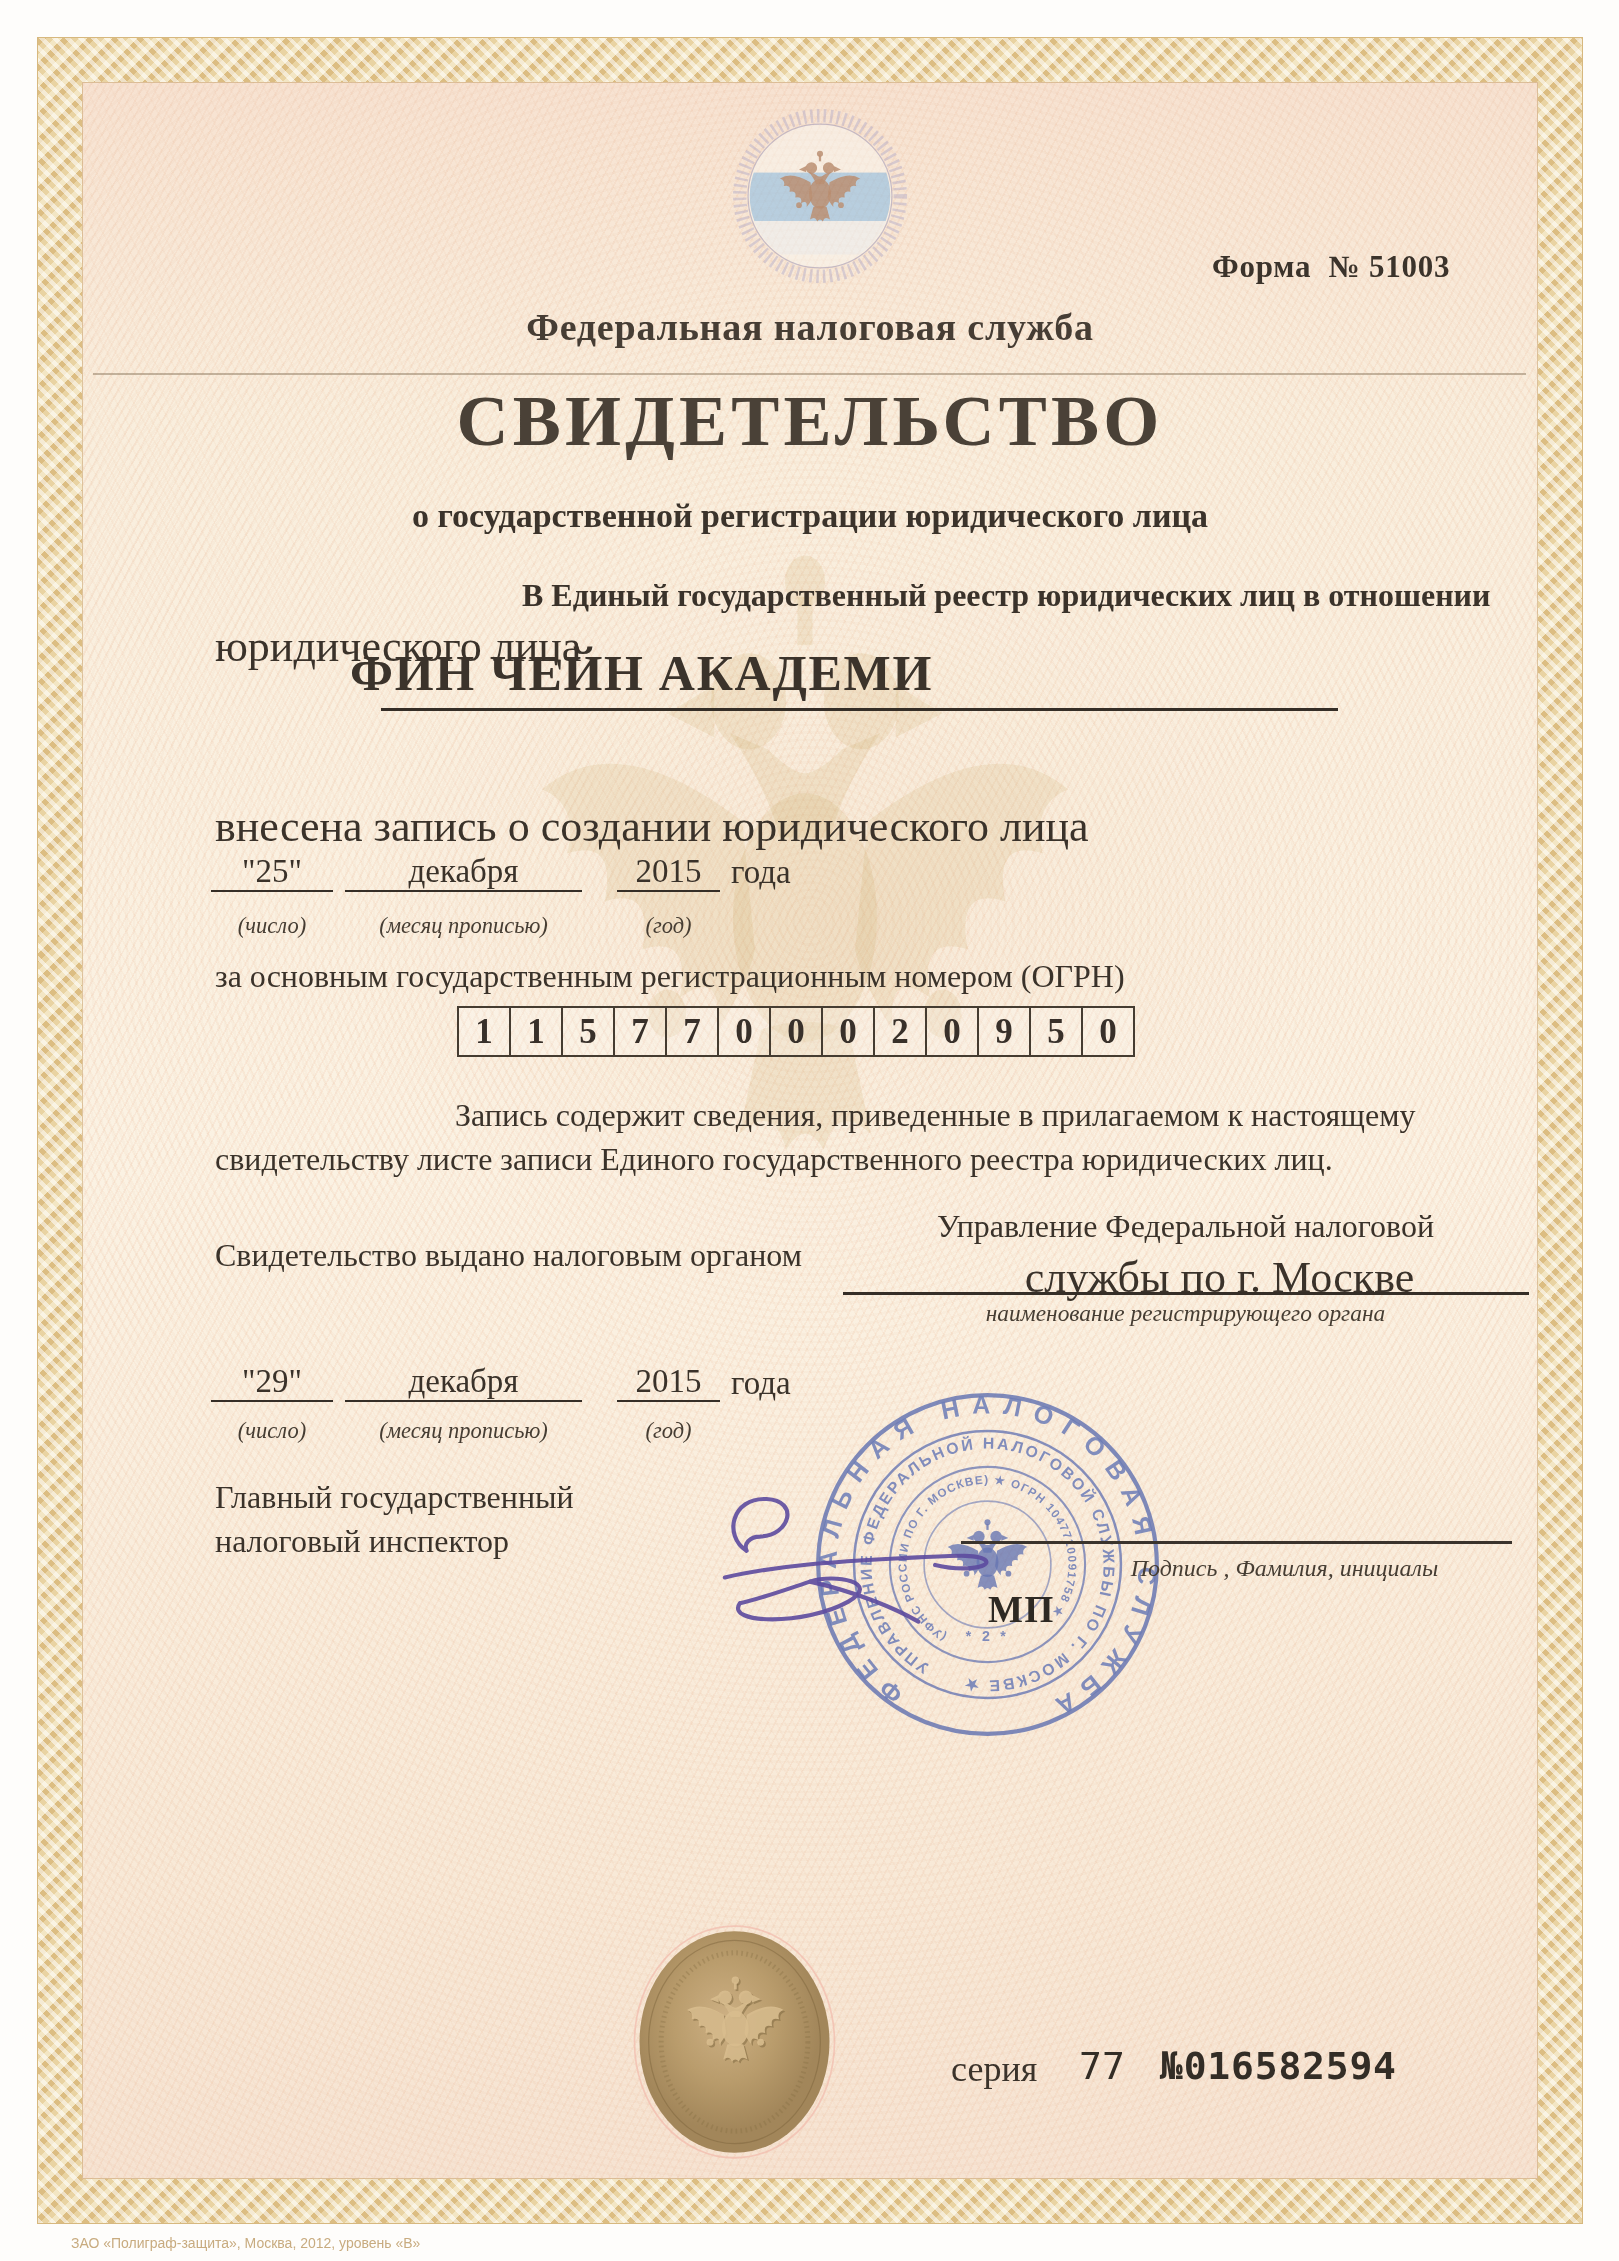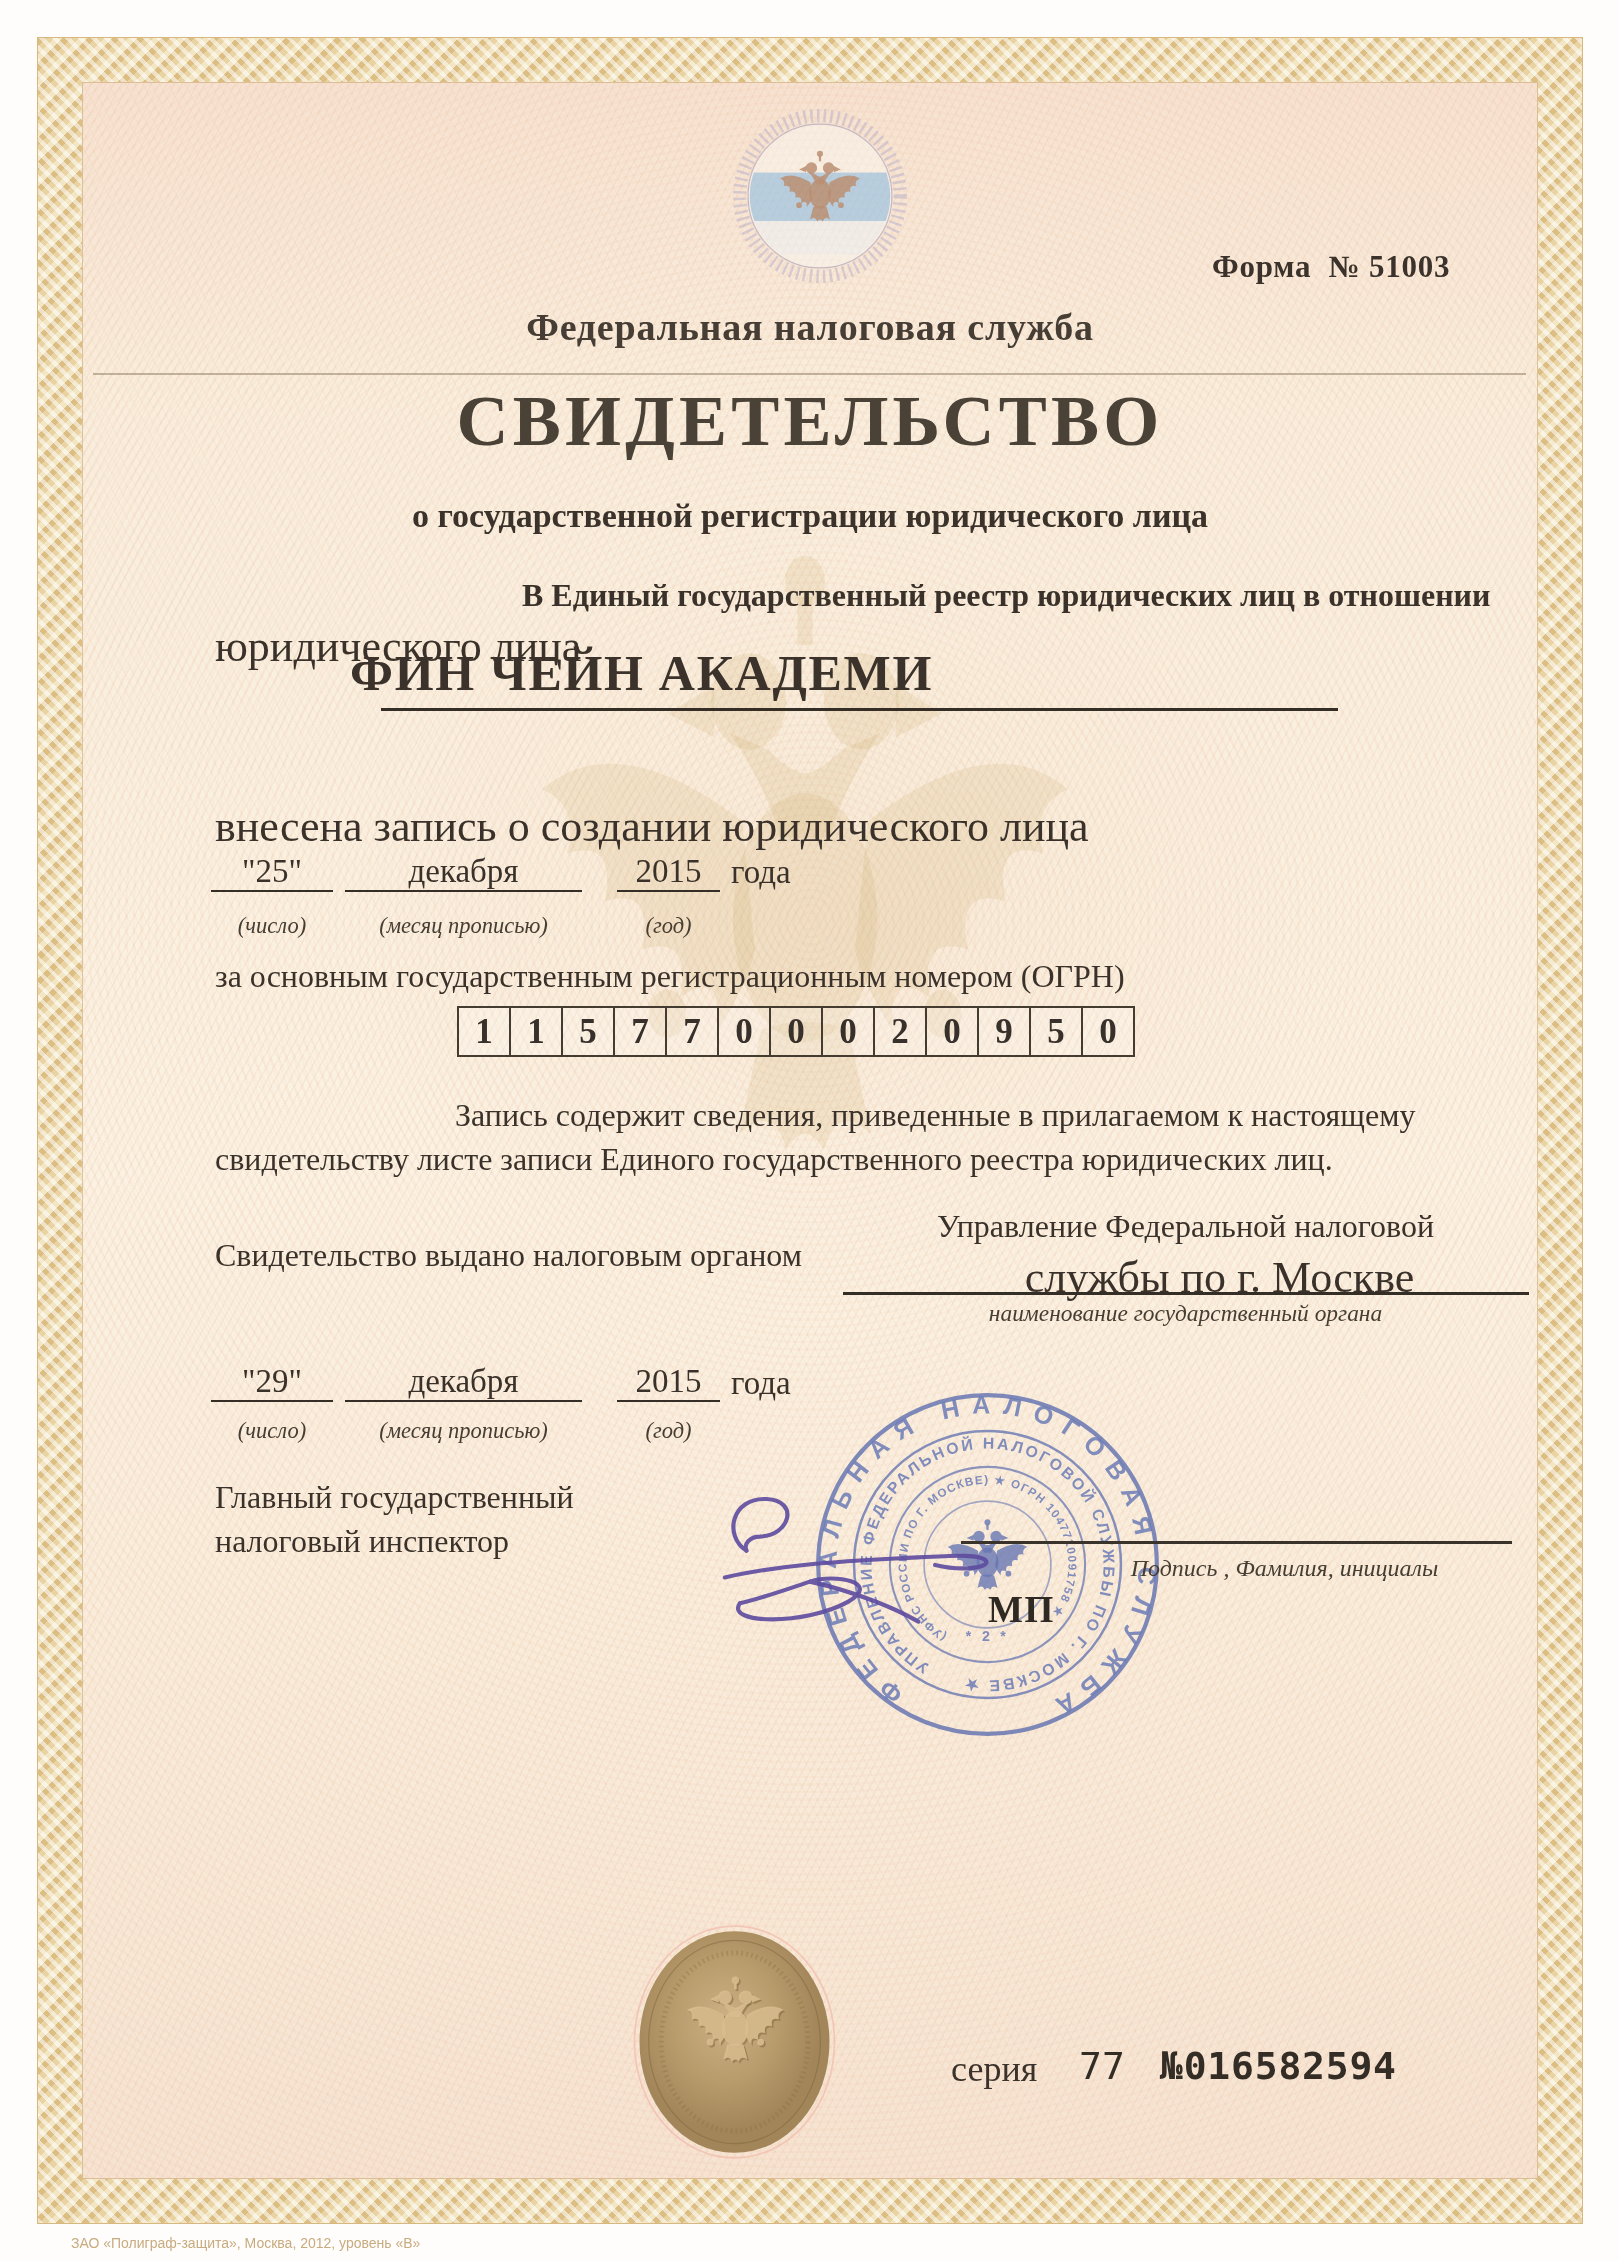--- a/index.html
+++ b/index.html
@@ -162,21 +162,21 @@
       <div class="ogrn-cell">0</div>
     </div>
 
   <div class="abs note1">Запись содержит сведения, приведенные в прилагаемом к настоящему</div>
   <div class="abs note2">свидетельству листе записи Единого государственного реестра юридических лиц.</div>
 
   <div class="abs issued">Свидетельство выдано налоговым органом</div>
   <div class="abs auth1">Управление Федеральной налоговой</div>
   <div class="abs auth2">службы по г. Москве</div>
   <div class="abs auth-rule"></div>
-  <div class="abs auth-cap small-i">наименование государственный органа</div>
+  <div class="abs auth-cap small-i">наименование регистрирующего органа</div>
 
   <div class="dseg" style="left:211px;top:1363px;width:122px;">"29"</div>
   <div class="dseg" style="left:345px;top:1363px;width:237px;">декабря</div>
   <div class="dseg" style="left:617px;top:1363px;width:103px;">2015</div>
   <div class="goda" style="left:731px;top:1365px;">года</div>
   <div class="dlabel" style="left:211px;top:1418px;width:122px;">(число)</div>
   <div class="dlabel" style="left:345px;top:1418px;width:237px;">(месяц прописью)</div>
   <div class="dlabel" style="left:617px;top:1418px;width:103px;">(год)</div>
 
   <div class="abs off1">Главный государственный</div>

